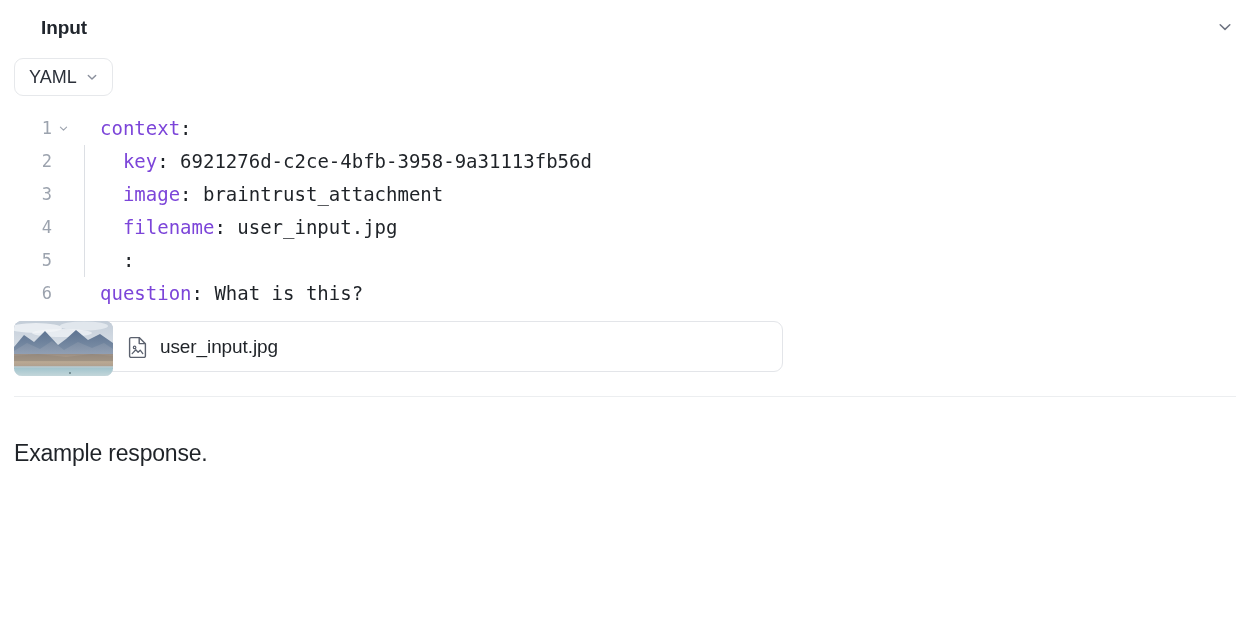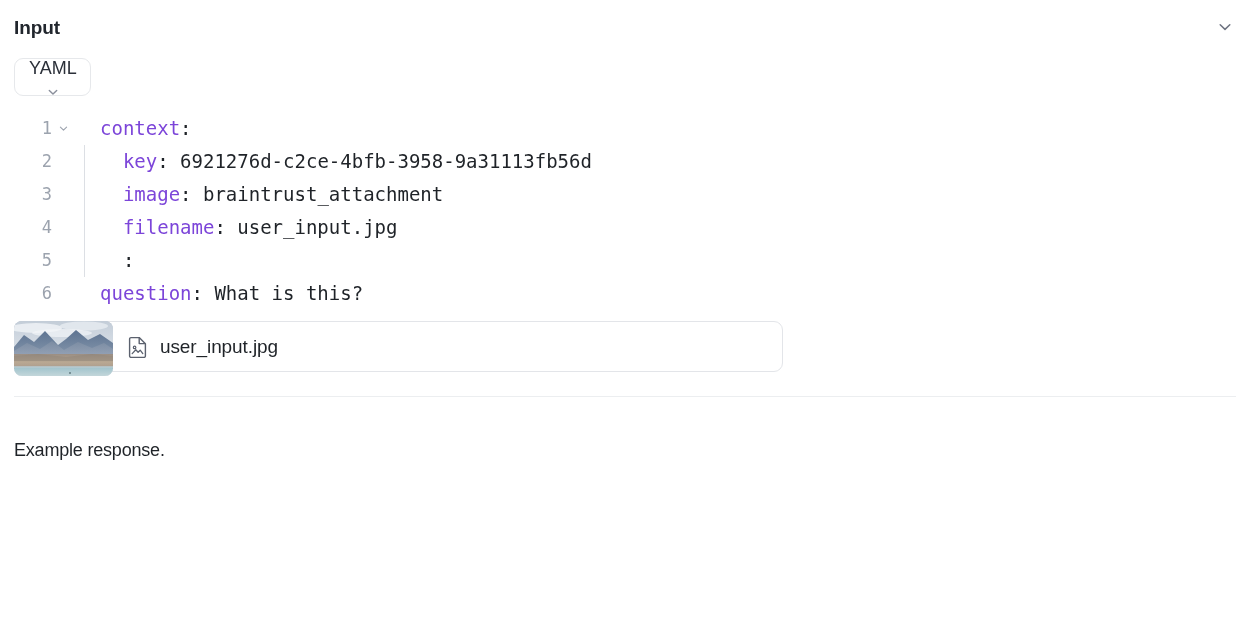--- a/index.html
+++ b/index.html
@@ -30,20 +30,21 @@
     justify-content: space-between;
     padding: 0 14px;
     height: 34px;
   }
   .section-title {
     font-size: 19px;
     font-weight: 600;
     letter-spacing: -0.1px;
     color: #21262d;
     line-height: 1;
+    margin-left: 27px;
   }
   .collapse-chevron {
     width: 22px;
     height: 22px;
     display: flex;
     align-items: center;
     justify-content: center;
     cursor: pointer;
   }
   .collapse-chevron svg { display: block; }
@@ -60,21 +61,20 @@
     padding: 0 13px 0 14px;
     border: 1px solid #e6e8eb;
     border-radius: 9px;
     background: #ffffff;
     font-size: 18px;
     font-weight: 400;
     color: #2b3039;
     cursor: pointer;
     font-family: "Liberation Sans", sans-serif;
     line-height: 1;
-    flex-direction: column;
   }
   .format-btn .caret { display: flex; align-items: center; }
 
   
   .code-block {
     padding: 6px 0 2px 0;
     font-family: "DejaVu Sans Mono", monospace;
     font-size: 19px;
     line-height: 33px;
   }
@@ -175,21 +175,21 @@
     margin: 0 14px;
     height: 1px;
     background: #eceef0;
   }
 
   
   .output-body {
     padding: 18px 14px 0 14px;
   }
   .output-text {
-    font-size: 18px;
+    font-size: 23px;
     color: #1f2328;
     letter-spacing: -0.2px;
     line-height: 1.3;
   }
   .spacer-10 { height: 10px; }
   .spacer-14 { height: 14px; }
 </style>
 </head>
 <body>
 

